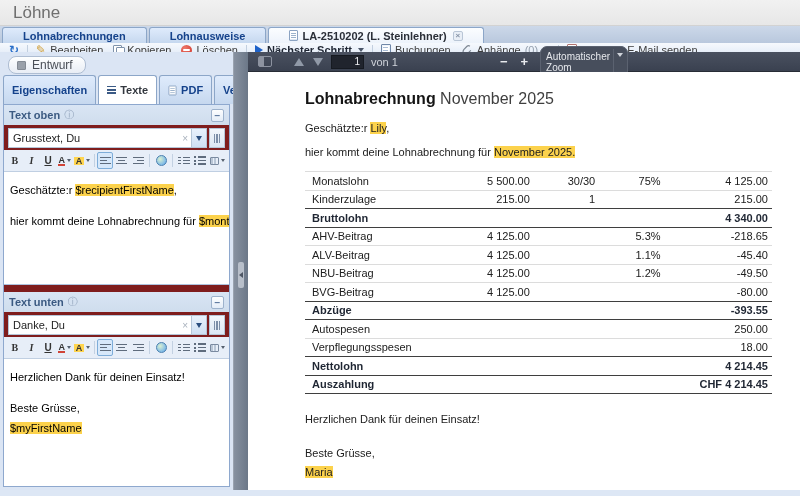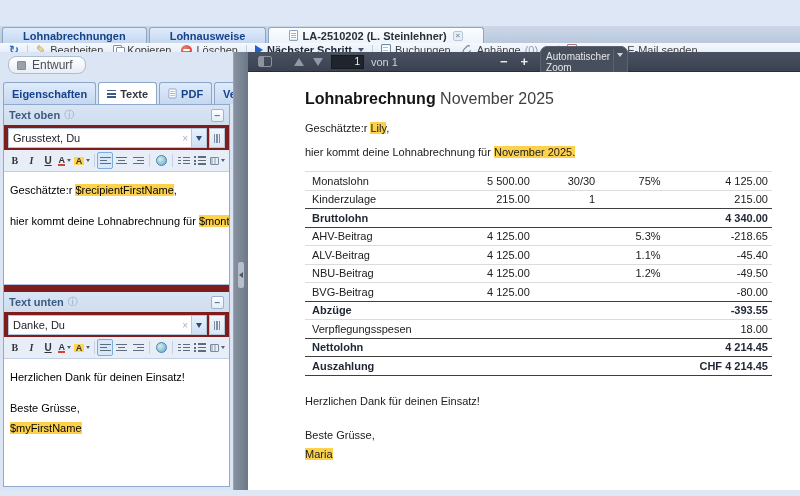--- a/index.html
+++ b/index.html
@@ -60,21 +60,21 @@
   .main { position:absolute; left:0; top:52px; width:800px; height:438px; }
 
   
   .sidepanel { position:absolute; left:0; top:0; width:233px; height:438px; background:#dbe5f4; }
   .status-badge { position:absolute; left:8px; top:4px; height:18px; padding:0 12px 0 8px;
     display:inline-flex; align-items:center; gap:6px; background:linear-gradient(#feffff,#e8edf5);
     border:1px solid #aebdd2; border-radius:8px; font-size:12px; color:#4a4f57; }
   .status-square { width:9px; height:9px; background:#9aa1aa; border:1px solid #848b94; border-radius:1px; }
   .panel-tabs { position:absolute; left:3px; top:36px; right:3px; height:17px; display:flex; gap:2px; align-items:flex-end;
     border-bottom:1px solid #8ea8ce; }
-  .ptab { height:22px; display:flex; align-items:center; gap:4px; padding:0 8px; font-size:11px; font-weight:bold;
+  .ptab { height:29px; display:flex; align-items:center; gap:4px; padding:0 8px; font-size:11px; font-weight:bold;
     color:#15428b; background:linear-gradient(#dfebfc,#c6d8ef); border:1px solid #8ca6c8; border-bottom:none;
     border-radius:3px 3px 0 0; }
   .ptab.active { background:#fff; color:#33383f;text-align:right; }
   .icon-lines { width:9px; height:8px; background:repeating-linear-gradient(#3b5a85 0 1.5px,transparent 1.5px 3.2px); }
   .ptab .tab-doc-icon { transform:scale(.9); }
 
   .panel-content { position:absolute; left:3px; top:53px; right:3px; bottom:3px;
     border:1px solid #8ea8ce; border-top:none; background:#7f1d1d; display:flex; flex-direction:column;gap:7px; }
 
   .section { display:flex; flex-direction:column; border-bottom:1px solid #aec3de; }
@@ -179,20 +179,23 @@
 
   .pdf-footer { margin-top:19px; font-size:11px; }
   .pdf-footer .ed-line { line-height:13px; }
   .pdf-footer .ed-line.blank { height:9px; line-height:9px; }
 </style>
 </head>
 <body>
 
 <div class="app">
 
+  <div class="app-header">
+    <span class="app-title">Löhne</span>
+  </div>
 
   <div class="tabbar">
     <div class="tab">
       <span>Lohnabrechnungen</span>
     </div>
     <div class="tab">
       <span>Lohnausweise</span>
     </div>
     <div class="tab active">
       <span class="tab-doc-icon"></span>
@@ -561,20 +564,27 @@
               <div class="tcell c3"></div>
               <div class="tcell c4">-80.00</div>
             </div>
             <div class="trow bold dark">
               <div class="tcell c0">Abzüge</div>
               <div class="tcell c1"></div>
               <div class="tcell c2"></div>
               <div class="tcell c3"></div>
               <div class="tcell c4">-393.55</div>
             </div>
+            <div class="trow dark">
+              <div class="tcell c0">Autospesen</div>
+              <div class="tcell c1"></div>
+              <div class="tcell c2"></div>
+              <div class="tcell c3"></div>
+              <div class="tcell c4">250.00</div>
+            </div>
             <div class="trow">
               <div class="tcell c0">Verpflegungsspesen</div>
               <div class="tcell c1"></div>
               <div class="tcell c2"></div>
               <div class="tcell c3"></div>
               <div class="tcell c4">18.00</div>
             </div>
             <div class="trow bold dark">
               <div class="tcell c0">Nettolohn</div>
               <div class="tcell c1"></div>

